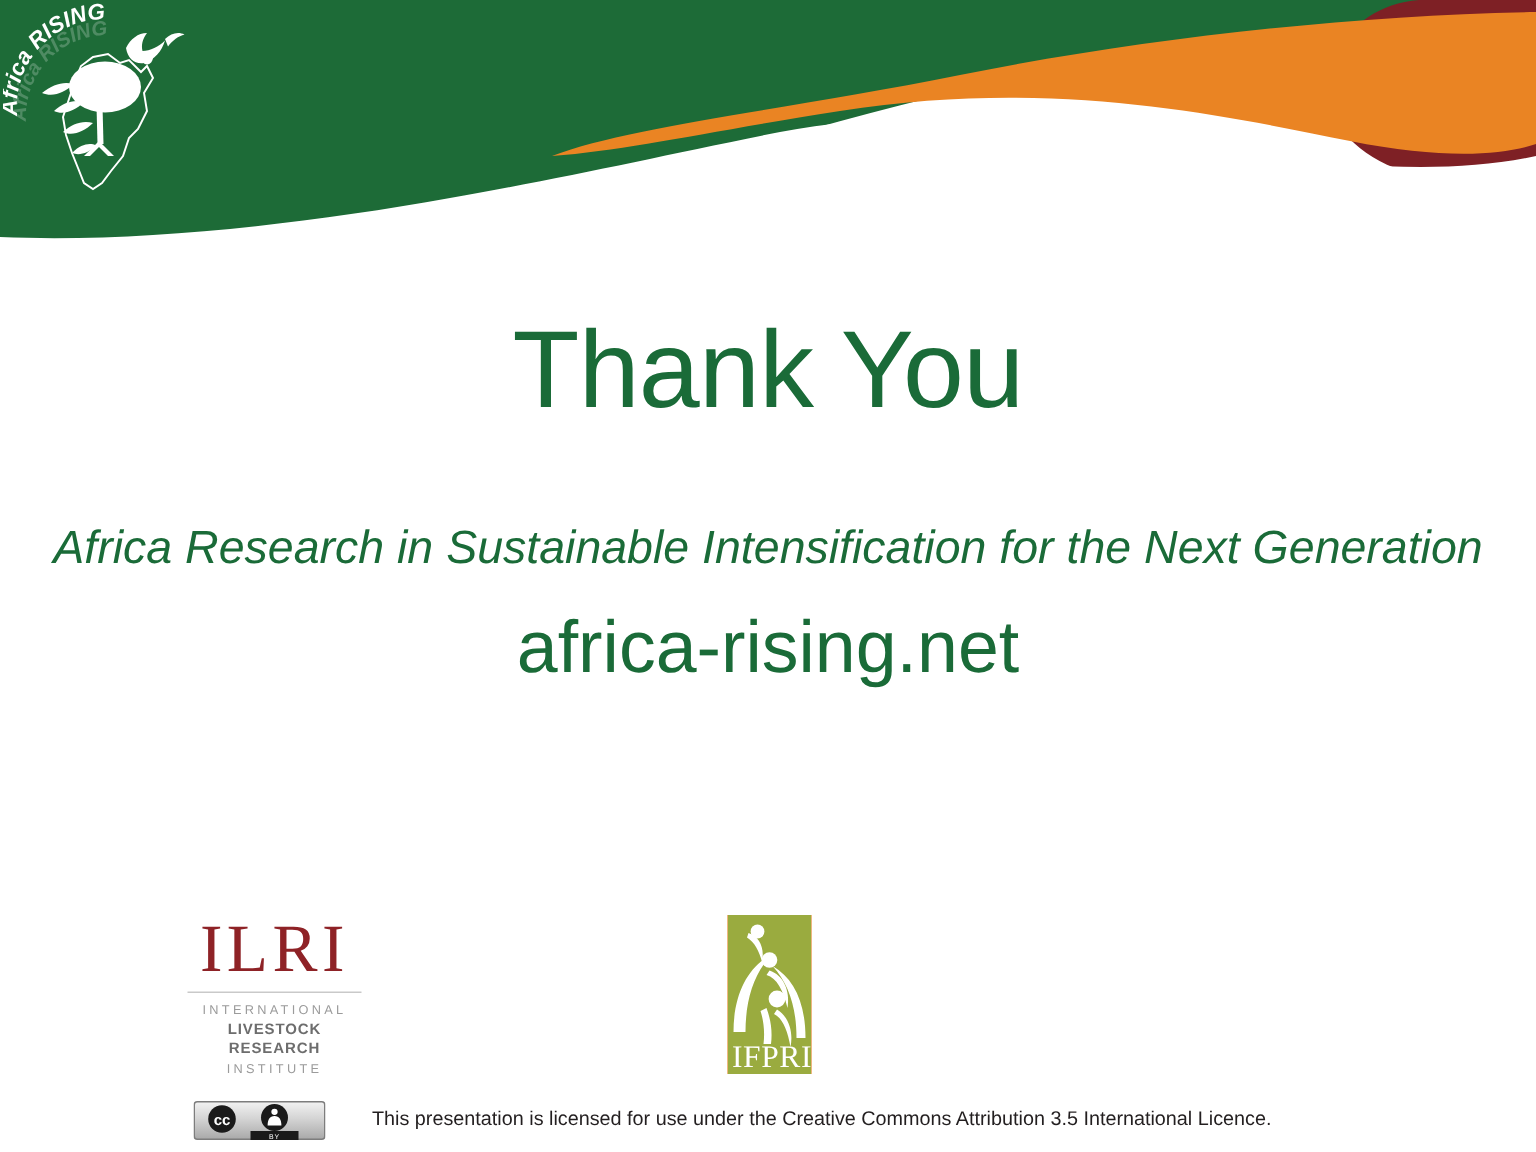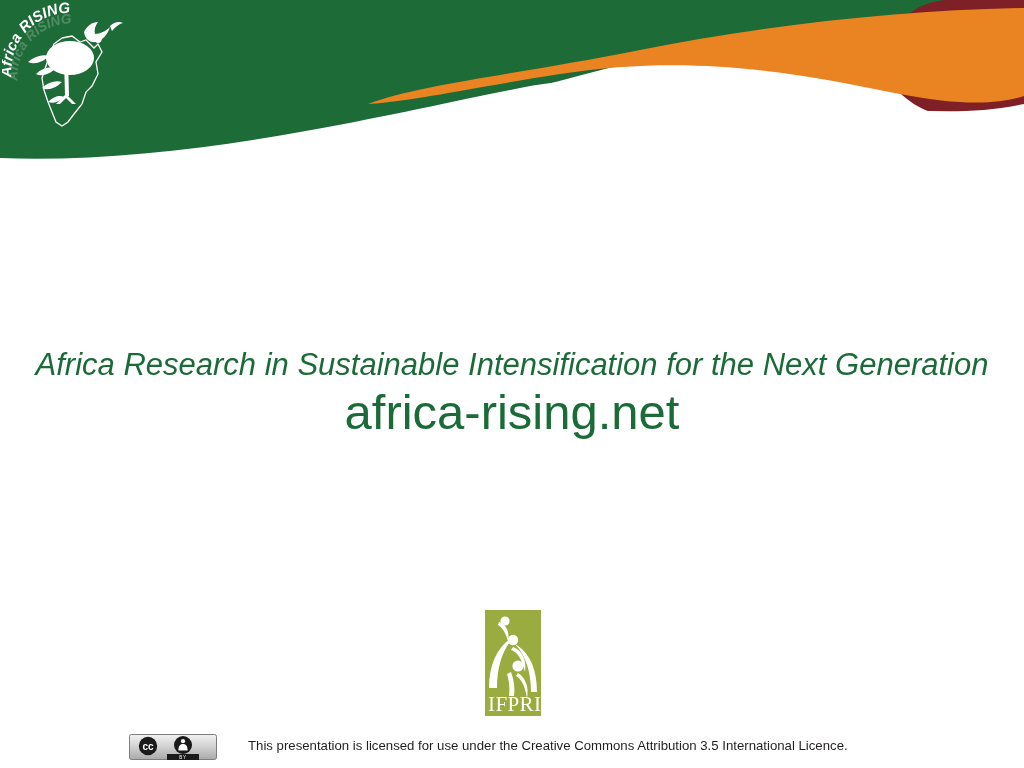--- a/index.html
+++ b/index.html
@@ -48,21 +48,21 @@
     position:absolute; left:0; top:343px;
     width:1024px;
     text-align:center;
     color:#1A6B38;
     font-size:31px;
     line-height:44px;
     font-style:italic;
     font-weight:400;
   }
   #url-line {
-    position:absolute; left:0; top:382px;
+    position:absolute; left:0; top:402px;
     width:1024px;
     text-align:center;
     color:#1A6B38;
     font-size:49px;
     line-height:60px;
     font-weight:400;
   }
 
   
   #partner-row {
@@ -217,27 +217,37 @@
 
       <g fill="#FFFFFF">
         <path d="M26,62 C33,56 41,54 47,56 C41,62 33,65 26,62 Z"></path>
         <path d="M34,74 C40,68 48,66 54,68 C48,74 40,77 34,74 Z"></path>
         <path d="M40,88 C46,82 54,80 60,82 C54,88 46,91 40,88 Z"></path>
         <path d="M46,102 C52,96 58,95 62,97 C57,102 51,104 46,102 Z"></path>
       </g>
     </svg>
   </div>
 
+  <div id="headline">
+    <span id="title-thankyou">Thank You</span>
+  </div>
 
   <div id="subtitle-tagline">Africa Research in Sustainable Intensification for the Next Generation</div>
 
   <div id="url-line">africa-rising.net</div>
 
   <div id="partner-row">
 
+    <div id="logo-ilri">
+      <div id="ilri-wordmark">ILRI</div>
+      <div id="ilri-rule"></div>
+      <div class="ilri-sub">INTERNATIONAL</div>
+      <div class="ilri-sub strong">LIVESTOCK RESEARCH</div>
+      <div class="ilri-sub">INSTITUTE</div>
+    </div>
 
     <div id="logo-ifpri">
       <svg width="56" height="106" viewBox="0 0 56 106" xmlns="http://www.w3.org/2000/svg">
         <rect x="0" y="0" width="56" height="106" fill="#9AAB3F"></rect>
         <g fill="#FFFFFF">
 
           <path d="M14,12 C21,14 25,22 23,31 C21,24 18,18 13,15 Z"></path>
           <circle cx="20" cy="11" r="4.6"></circle>
 
           <path d="M4,78 C4,52 14,34 30,26 C18,38 12,56 12,78 Z"></path>

